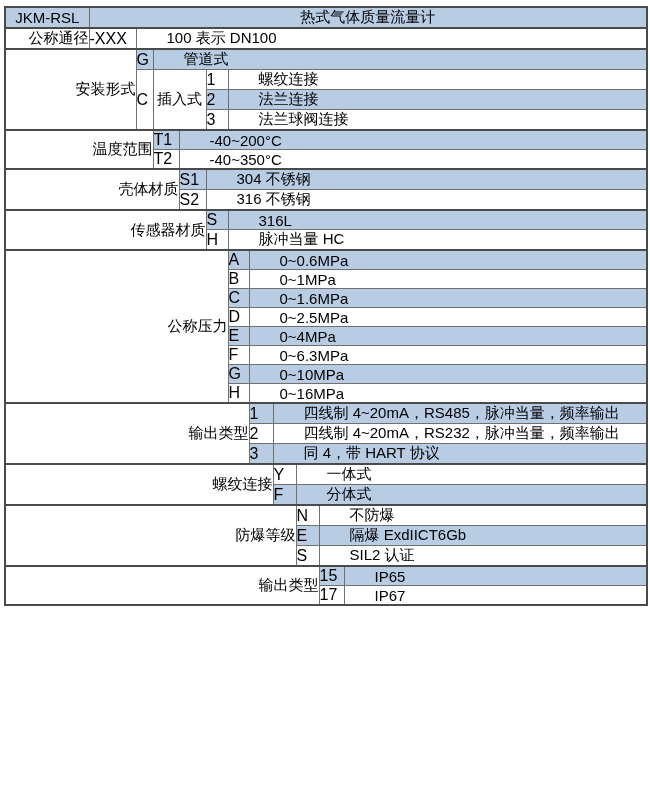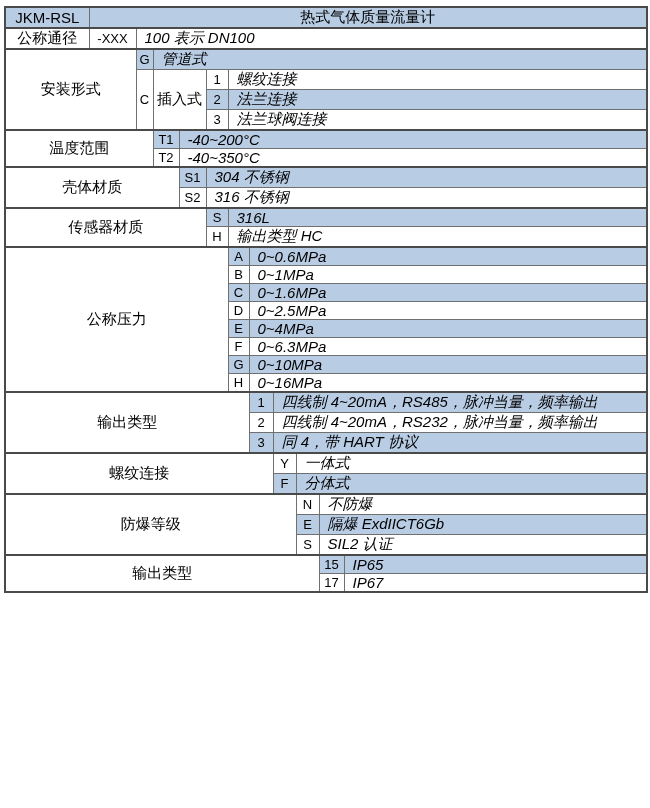--- a/index.html
+++ b/index.html
@@ -10,23 +10,23 @@
     border-collapse:collapse;table-layout:fixed;
     border:2px solid #4a4a4a;
   }
   td{
     border:1px solid #707070;
     font-size:15px;font-weight:500;
     overflow:hidden;white-space:nowrap;
     padding:0;
   }
   td.blue{background:var(--accent,#b8cce4);}
-  td.lbl{text-align:center;}
-  td.code{text-align:center;font-size:13px;}
-  td.val{text-align:left;padding-left:8px;font-style:italic;}
+  td.lbl{text-align:right;}
+  td.code{text-align:left;font-size:16px;}
+  td.val{text-align:left;padding-left:30px;}
   td.ctr{text-align:center;}
   tr.sec td{border-top:2px solid #4a4a4a;}
 </style>
 </head>
 <body>
 
 <table class="spec">
   <colgroup>
     <col style="width:84px">
       <col style="width:47px">
@@ -94,21 +94,21 @@
     <td class="val" colspan="7">316 不锈钢</td>
   </tr>
 
   <tr class="sec">
     <td class="lbl" colspan="5" rowspan="2">传感器材质</td>
     <td class="code blue">S</td>
     <td class="val blue" colspan="6">316L</td>
   </tr>
   <tr>
     <td class="code">H</td>
-    <td class="val" colspan="6">输出类型 HC</td>
+    <td class="val" colspan="6">脉冲当量 HC</td>
   </tr>
 
   <tr class="sec">
     <td class="lbl" colspan="6" rowspan="8">公称压力</td>
     <td class="code blue">A</td>
     <td class="val blue" colspan="5">0~0.6MPa</td>
   </tr>
   <tr>
     <td class="code">B</td>
     <td class="val" colspan="5">0~1MPa</td>

